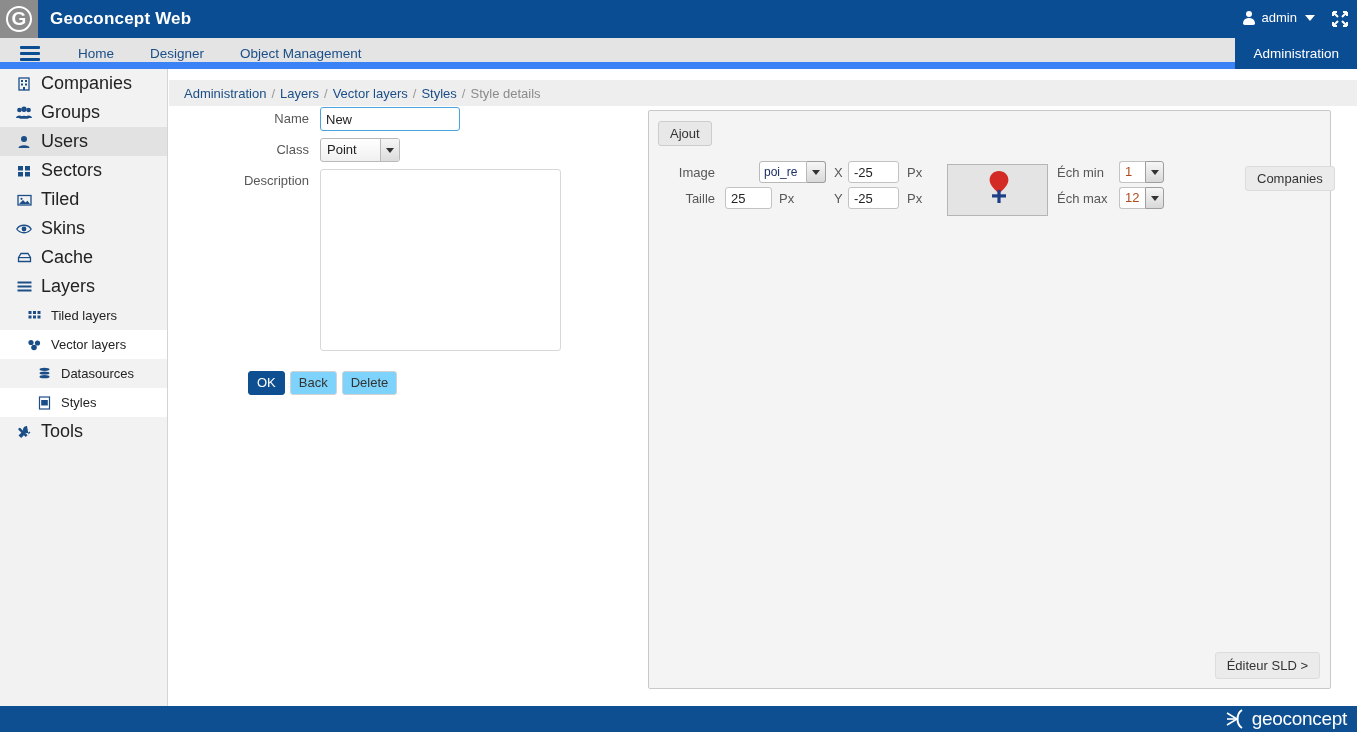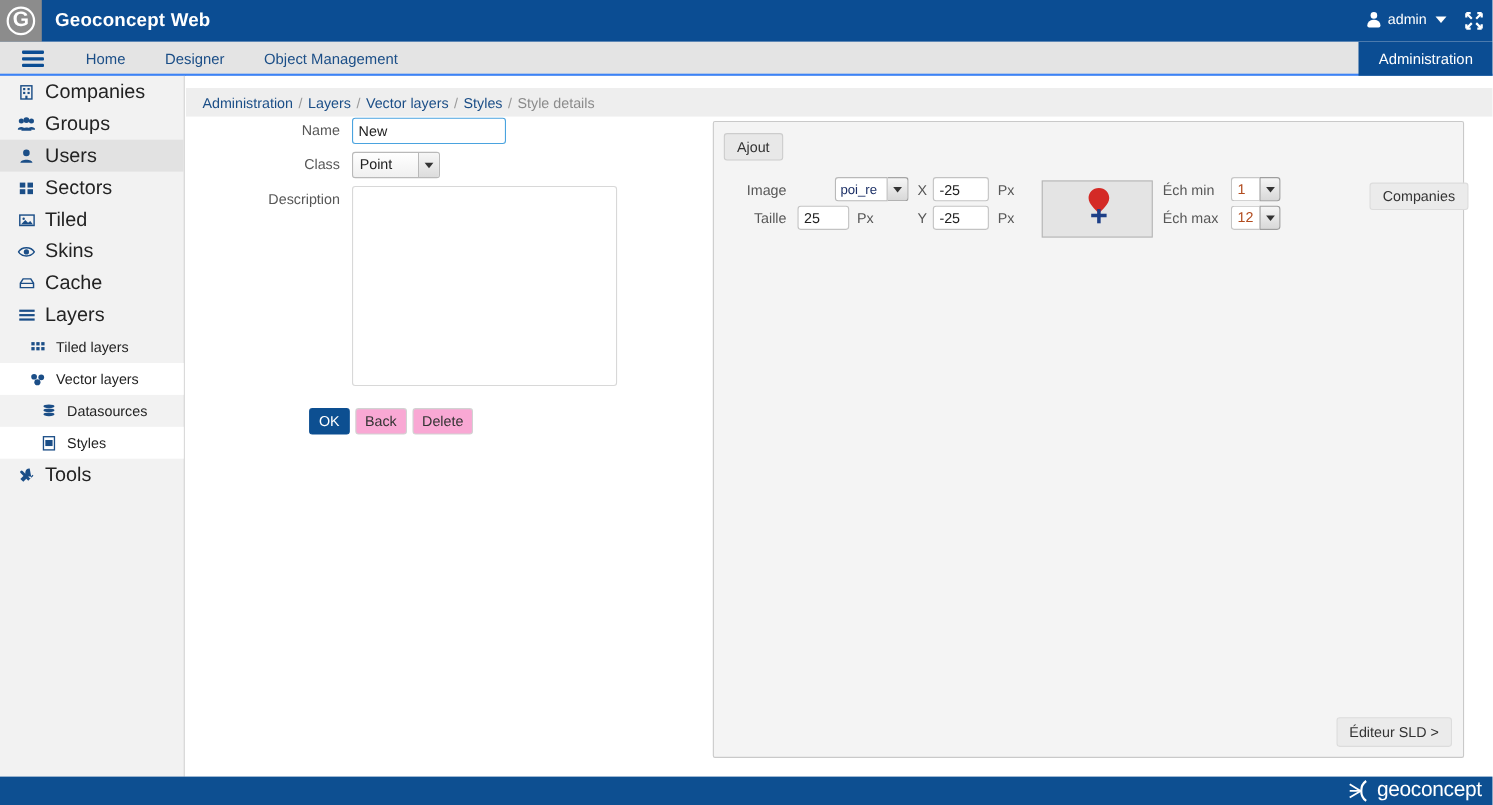--- a/index.html
+++ b/index.html
@@ -57,21 +57,21 @@
   }
   .expand-icon {
     position: absolute; right: 8px; top: 10px;
     width: 18px; height: 18px; cursor: pointer;
   }
 
   
   .navbar {
     position: absolute; top: 38px; left: 0; width: 1357px; height: 31px;
     background: #e4e4e4;
-    border-bottom: 2px solid #3b82f6;
+    border-bottom: 7px solid #3b82f6;
   }
   .hamburger {
     position: absolute; left: 20px; top: 8px; width: 20px; height: 15px;
     cursor: pointer;
   }
   .hamburger span {
     display: block; height: 3px; background: #0b4d93; margin-bottom: 3px;
     border-radius: 1px;
   }
   .nav-items {
@@ -155,24 +155,24 @@
   .sel-btn .tri {
     width: 0; height: 0; border-left: 4px solid transparent;
     border-right: 4px solid transparent; border-top: 5px solid #333;
   }
   .ta-desc {
     width: 241px; height: 182px; border: 1px solid #d8d8d8;
     border-radius: 3px; background: #fff; resize: none;
     font-family: "Liberation Sans", sans-serif; font-size: 13px;
     padding: 4px;
   }
-  .btn-row { display: flex; gap: 5px; margin-left: 112px; margin-top: 20px; }
+  .btn-row { display: flex; gap: 5px; margin-left: 79px; margin-top: 20px; }
   .btn {
     font-size: 13px; padding: 3px 8px; border-radius: 3px;
-    border: 1px solid #d2d2d2; background: #f9a8d4; color: #333;
+    border: 1px solid #d2d2d2; background: #7dd3fc; color: #333;
     cursor: pointer; font-family: "Liberation Sans", sans-serif;
     line-height: 16px;
   }
   .btn.primary { background: #0d4f91; color: #fff; border-color: #0d4f91; }
 
   
   .right-panel {
     position: absolute; left: 479px; top: 41px;
     width: 683px; height: 579px;
     background: #f4f4f4; border: 1px solid #c9c9c9;

